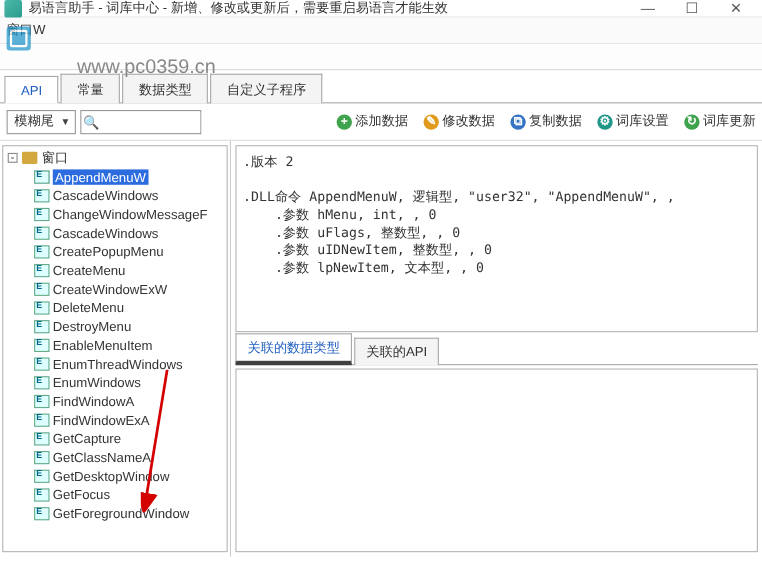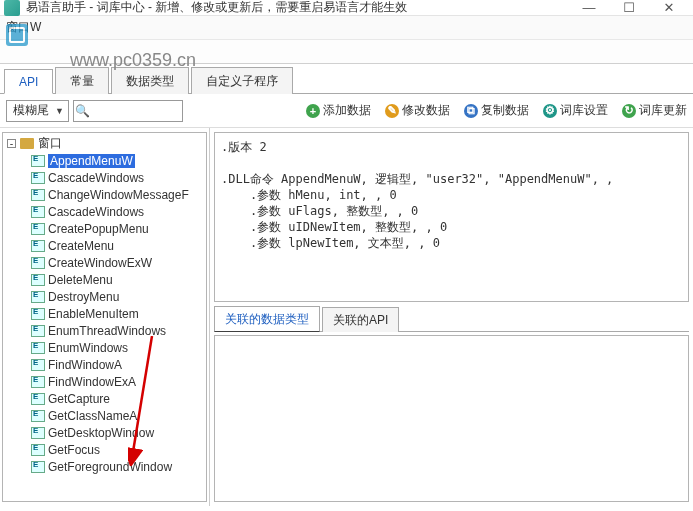--- a/index.html
+++ b/index.html
@@ -43,21 +43,21 @@
 .folder-ico { width: 14px; height: 11px; background: #d4a840; border-radius: 1px; margin-right: 4px; }
 .child { padding-left: 26px; display: flex; align-items: center; height: 17px; white-space: nowrap; font-family: "Courier New", monospace; font-size: 12px; }
 .file-ico { width: 14px; height: 12px; margin-right: 3px; position: relative; }
 .file-ico::before { content:""; position:absolute; inset:0; border:1px solid #6a8; background:#dff; }
 .file-ico::after { content:"E"; position:absolute; left:2px; top:-1px; font-size:8px; color:#068; font-weight:bold; }
 .child.selected span { background: #2d6cdf; color: #fff; padding: 0 2px; }
 .rpane { flex: 1; display: flex; flex-direction: column; padding: 4px; gap: 4px; }
 .codebox { border: 1px solid #b4b4b4; padding: 6px; font-family: "SimSun", monospace; font-size: 12px; line-height: 16px; height: 170px; white-space: pre; overflow: hidden; }
 .reltabs { height: 26px; display: flex; align-items: flex-end; border-bottom: 1px solid #a9a9a9; }
 .reltab { padding: 4px 10px 3px; border: 1px solid #a9a9a9; border-bottom: none; margin-right: 2px; background: #f4f4f4; font-size: 12px; position: relative; top: 1px; }
-.reltab.active { background: #fff; color: #2060c0; border-bottom: 1px solid #404040; }
+.reltab.active { background: #fff; color: #2060c0; border-bottom: 4px solid #404040; }
 .relbox { flex: 1; border: 1px solid #b4b4b4; margin-top: -1px; }
 .arrow-annot { position: absolute; left: 128px; top: 208px; pointer-events: none; z-index: 3; }
 </style>
 </head>
 <body>
 
 <div class="titlebar">
   <div class="app-icon"></div>
   <div class="title-text">易语言助手 - 词库中心 - 新增、修改或更新后，需要重启易语言才能生效</div>
   <div class="win-controls">

